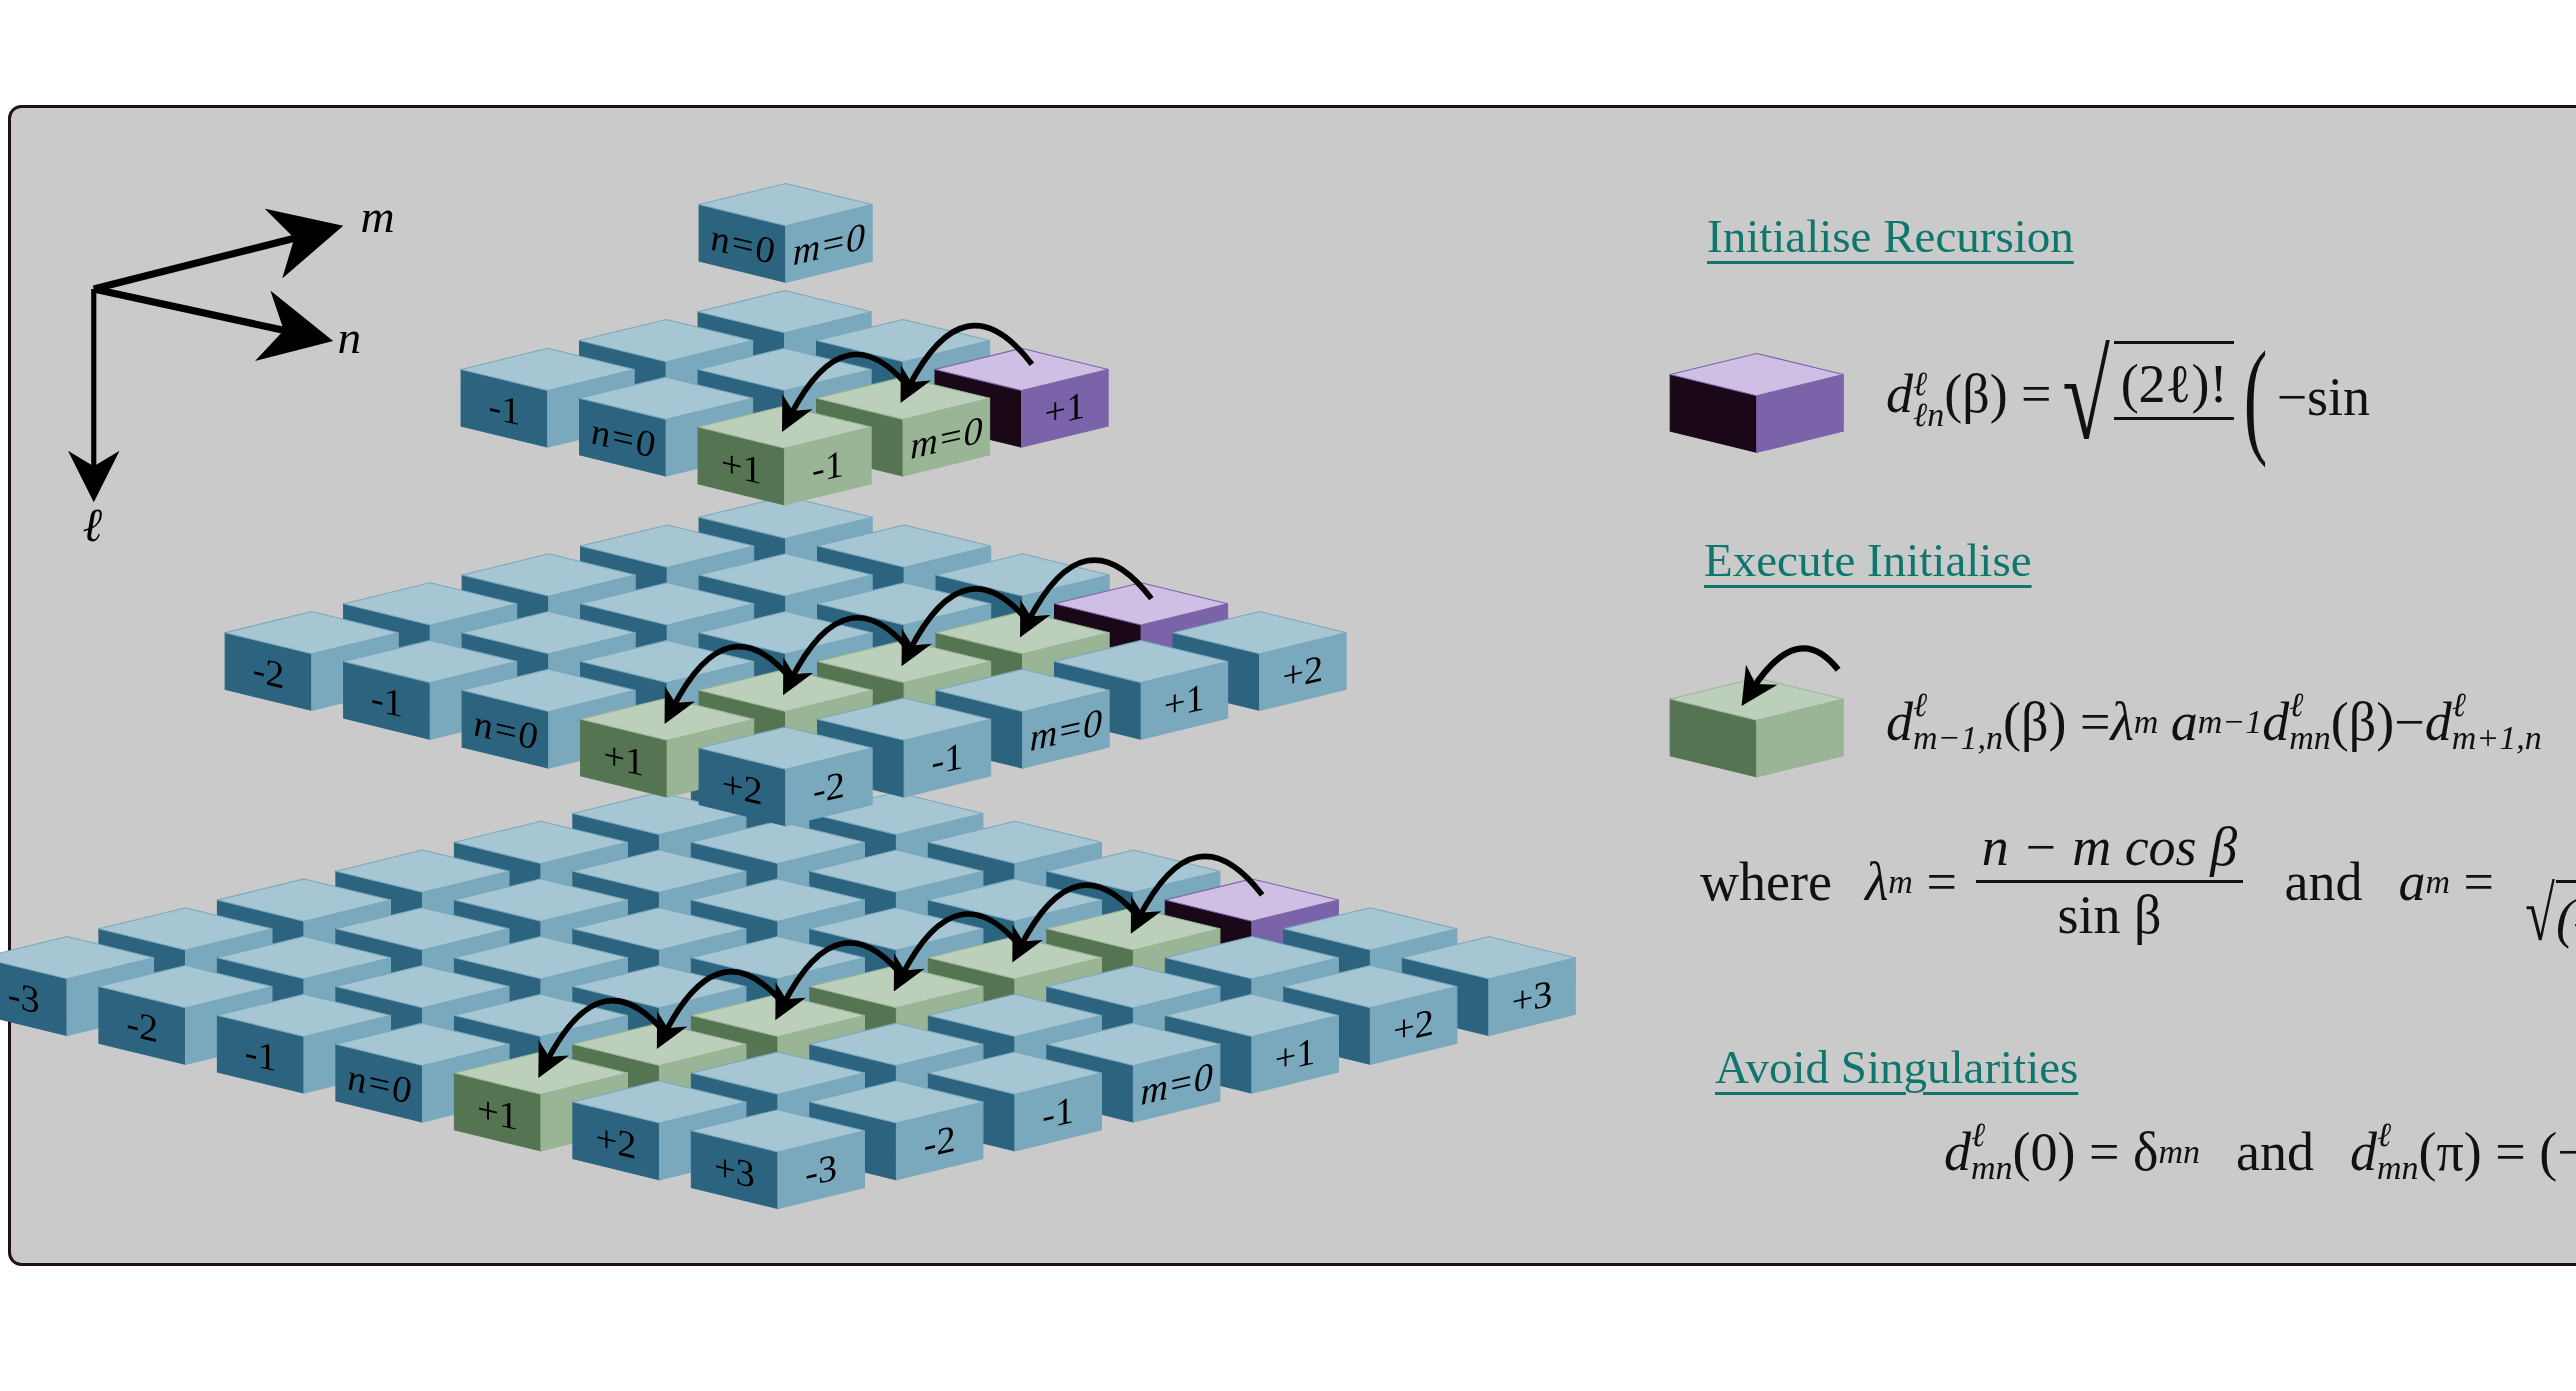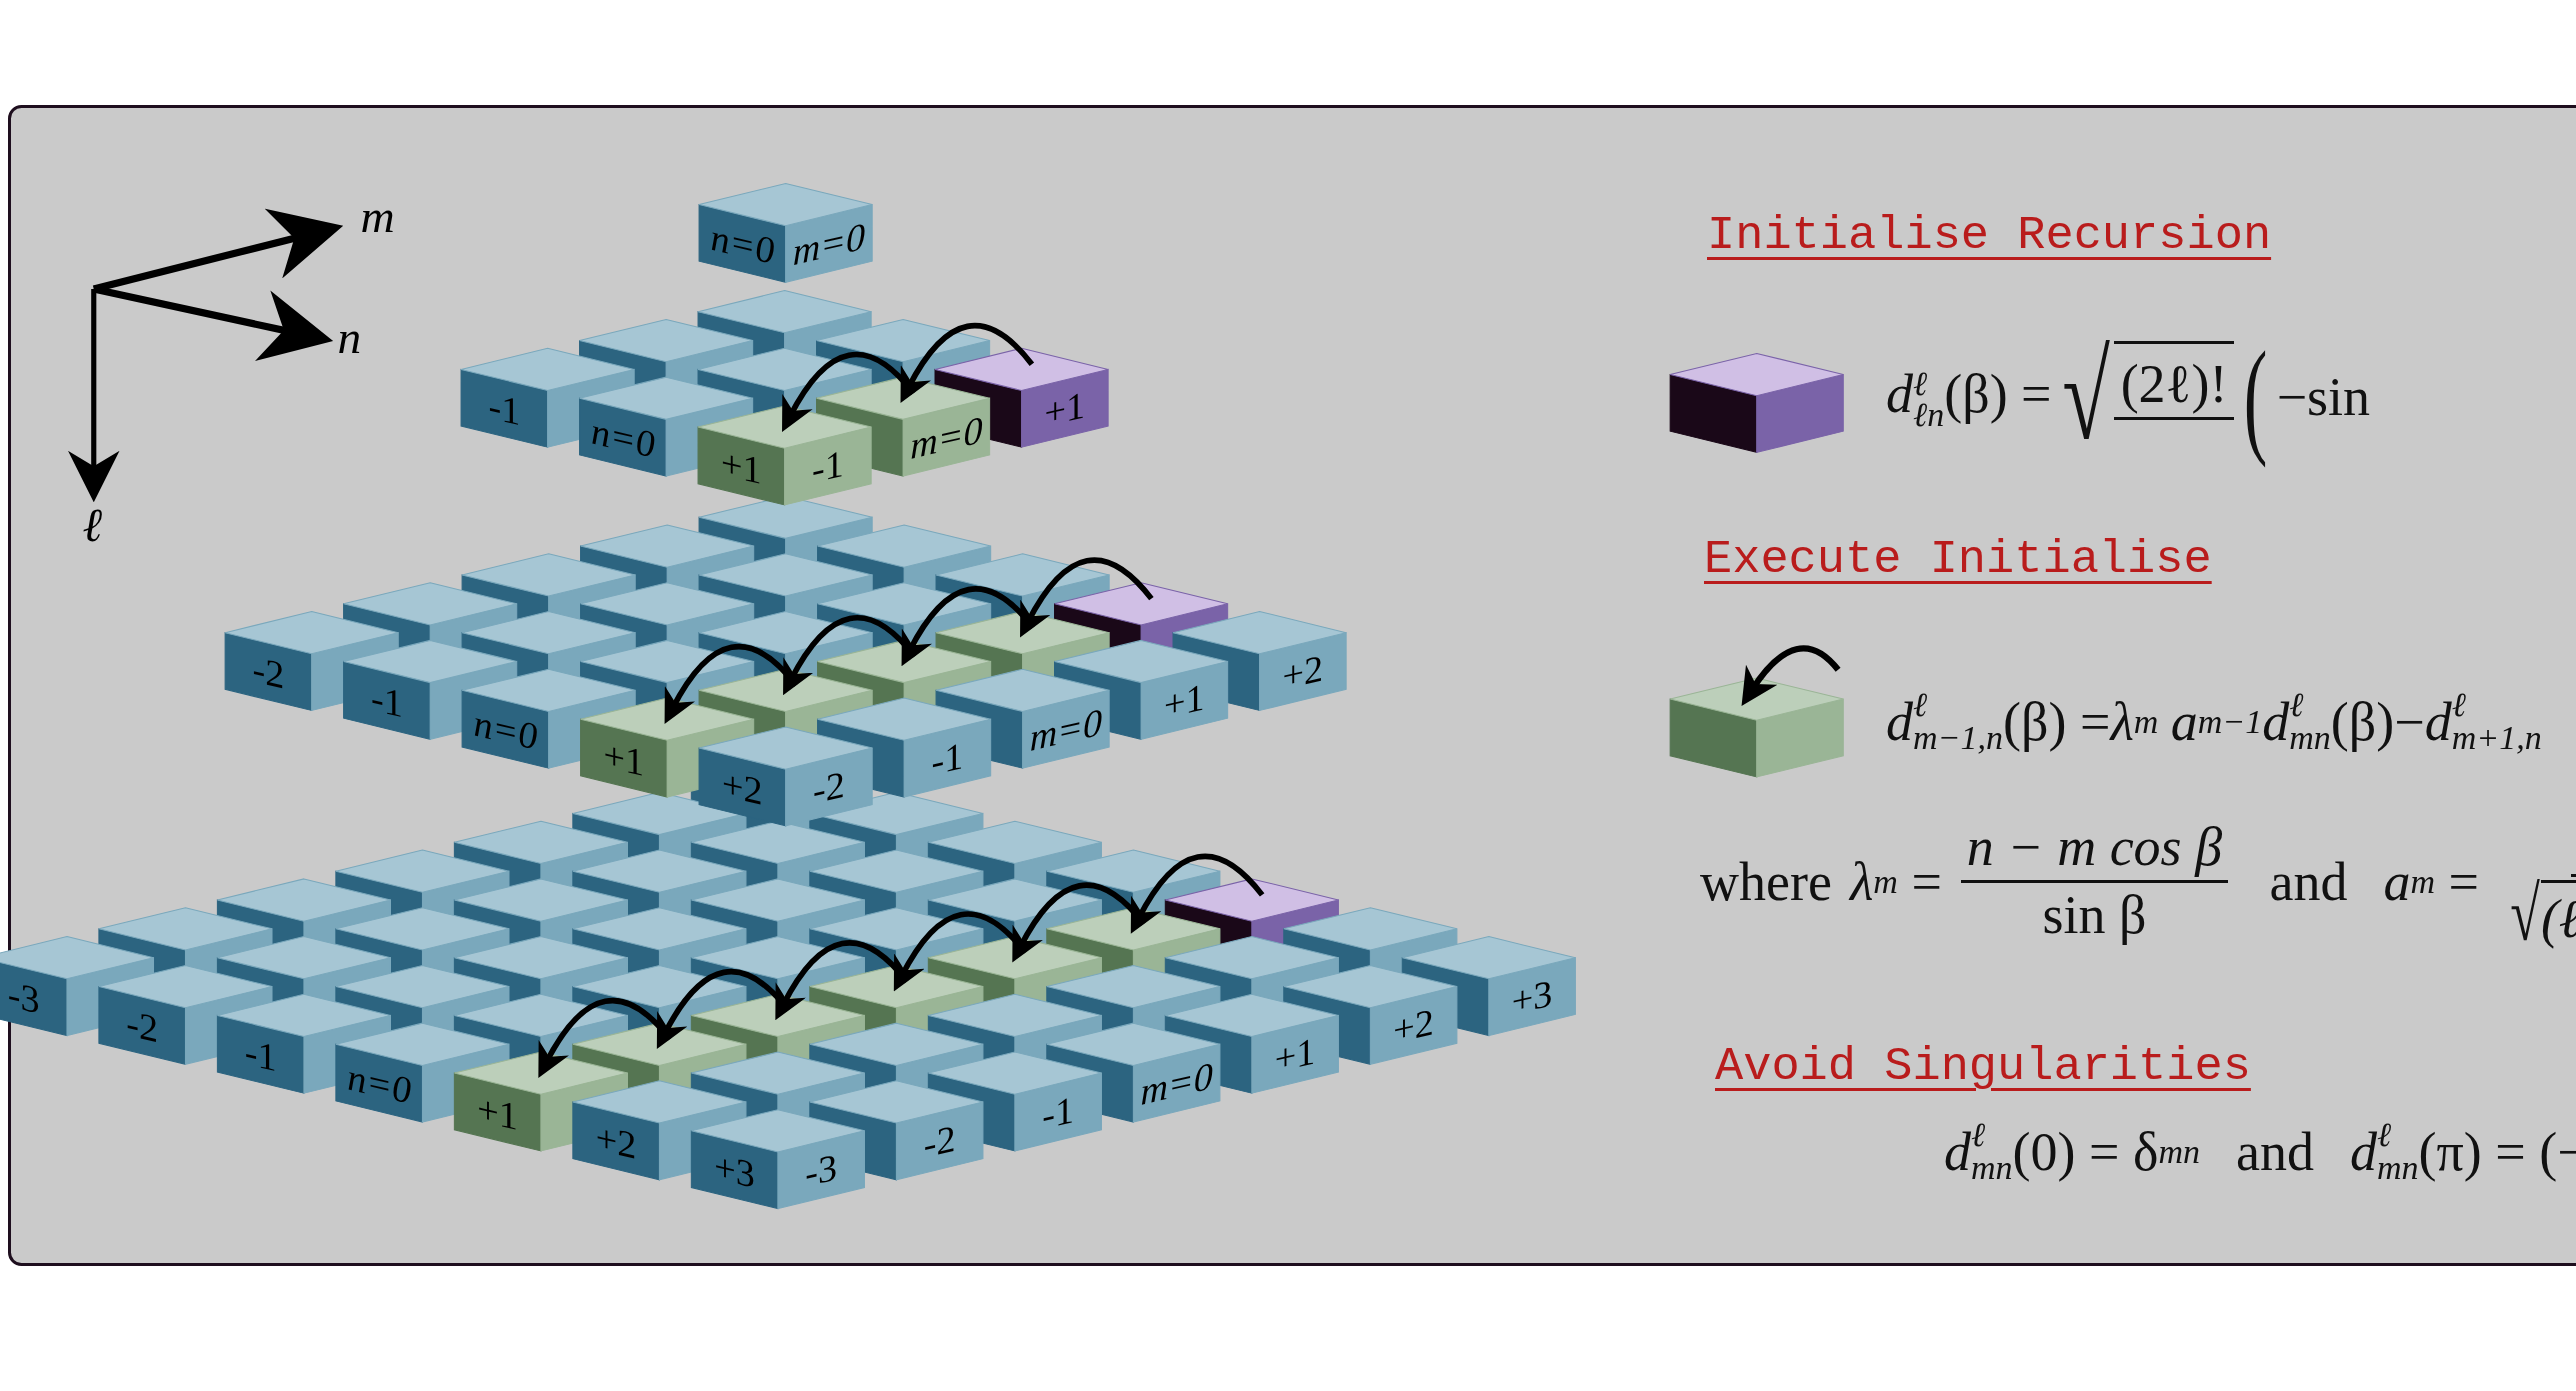--- a/index.html
+++ b/index.html
@@ -1,19 +1,19 @@
 <!DOCTYPE html>
 <html style="font-size:8.2px"><head>
 <meta charset="utf-8">
 <style>
   html,body{margin:0;padding:0;background:#ffffff;}
   #stage{position:relative;width:3091px;height:1391px;overflow:hidden;background:#ffffff;font-family:"DejaVu Serif","Liberation Serif",serif;color:#111;}
   #panel{position:absolute;left:7.7px;top:105px;width:3037px;height:1155px;background:#cacaca;border:3.6px solid #1e0e1e;border-radius:13.4px;}
   svg#lattice{position:absolute;left:0;top:0;}
-  .heading{position:absolute;font-family:Liberation Mono, monospace;font-size:47px;text-decoration:underline;text-decoration-thickness:3.1px;text-underline-offset:9.3px;white-space:nowrap;color:#b91c1c;text-align:right;}
+  .heading{position:absolute;font-family:Liberation Serif, serif;font-size:47px;text-decoration:underline;text-decoration-thickness:3.1px;text-underline-offset:9.3px;white-space:nowrap;color:#0f766e;text-align:right;}
   .eq{position:absolute;font-family:"Liberation Serif","DejaVu Serif",serif;font-size:54px;white-space:nowrap;color:#111;display:flex;align-items:center;}
   .eq i{font-style:italic;}
   .sub{font-size:34px;vertical-align:-15.5px;font-style:italic;text-align:center;}
   .sup{font-size:34px;vertical-align:25px;font-style:italic;}
   .frac{display:inline-flex;flex-direction:column;align-items:center;vertical-align:middle;margin:0 5.2px;}
   .frac .num{padding:0 6.2px 3.1px 6.2px;border-bottom:3.6px solid #111;line-height:1.1;}
   .frac .den{padding:3.1px 6.2px 0 6.2px;line-height:1.1;}
   .sqrt{display:inline-flex;align-items:stretch;}
   .sqrt .rad{font-size:124px;line-height:0.9;transform:scaleX(0.7);margin-right:-5.2px;}
   .sqrt .body{border-top:3.1px solid #111;padding-top:7px;}
@@ -577,21 +577,21 @@
     <span>(β)−</span>
     <i>d</i>
     <span style="display:inline-flex;flex-direction:column;line-height:0.95;">
         <span class="sup" style="vertical-align:0">ℓ</span>
         <span class="sub" style="vertical-align:0">m+1,n</span>
       </span>
 
   </div>
 
   <div class="eq" style="left:1700px;top:804px;height:155px;">
-    <span style="margin-right:18px;">where</span>
+    <span style="margin-right:33px;">where</span>
     <i>λ</i>
       <span class="sub">m</span>
     <span style="white-space:pre;"> = </span>
     <span class="frac">
         <i class="num">n − m cos β</i>
         <span class="den">sin β</span>
       </span>
     <span class="word">and</span>
     <i>a</i>
       <span class="sub">m</span>

